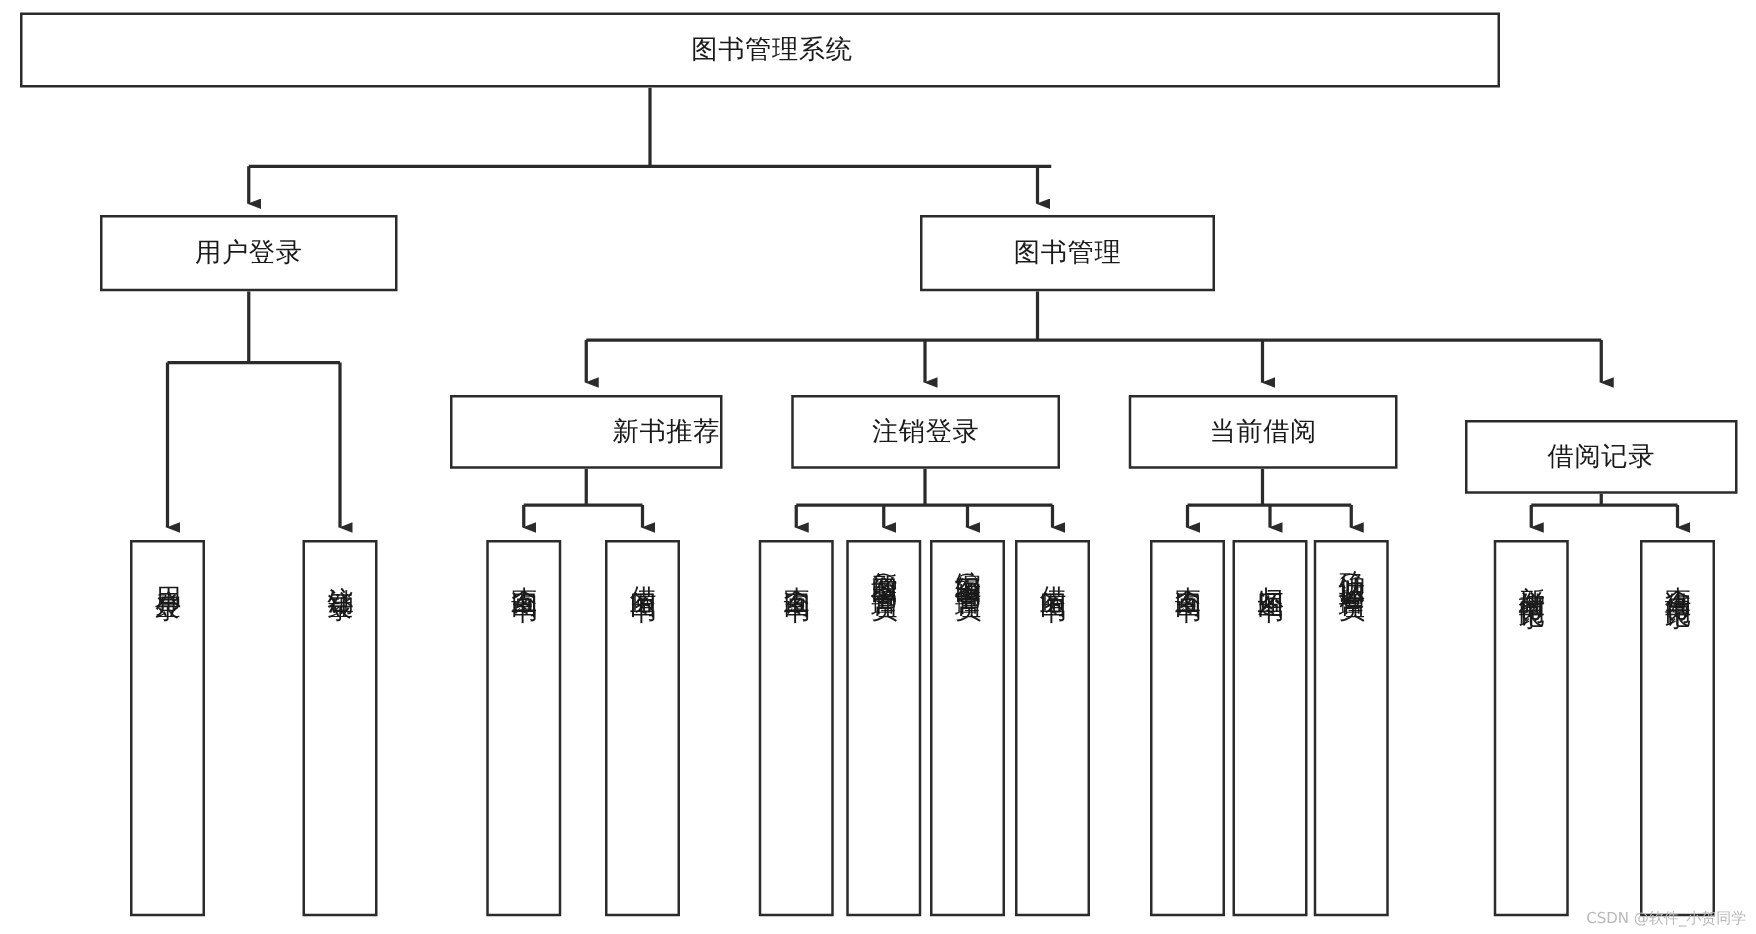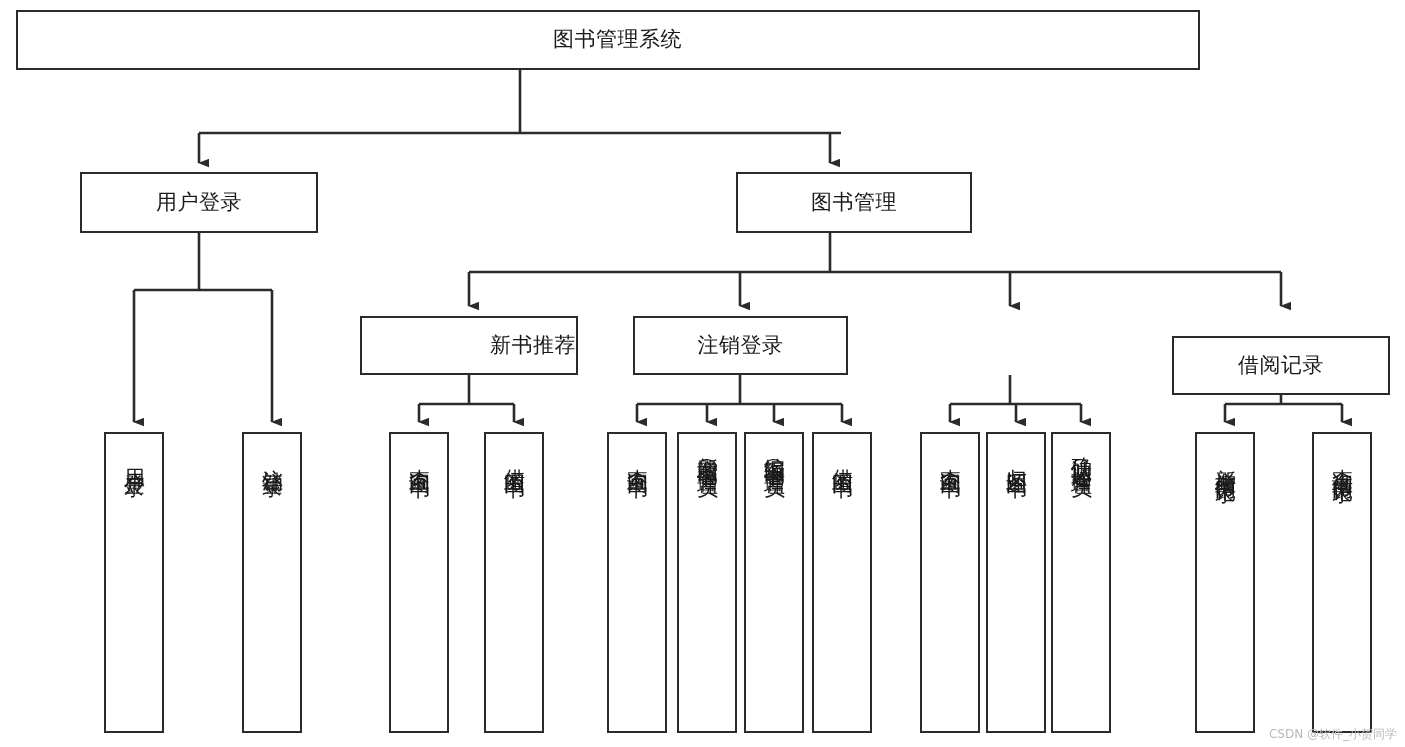--- a/index.html
+++ b/index.html
@@ -132,20 +132,23 @@
   <div class="node-box" style="left:736px; top:172px; width:236px; height:61px;">
     <span class="node-label">图书管理</span>
   </div>
 
   <div class="node-box" style="left:360px; top:316px; width:218px; height:59px;justify-content:flex-end;">
     <span class="node-label">新书推荐</span>
   </div>
   <div class="node-box" style="left:633px; top:316px; width:215px; height:59px;">
     <span class="node-label">注销登录</span>
   </div>
+  <div class="node-box" style="left:903px; top:316px; width:215px; height:59px;">
+    <span class="node-label">当前借阅</span>
+  </div>
   <div class="node-box" style="left:1172px; top:336px; width:218px; height:59px;">
     <span class="node-label">借阅记录</span>
   </div>
 
   <div class="node-box vertical" style="left:104px; top:432px; width:60px; height:301px;">
     <span class="node-label">用户登录</span>
   </div>
   <div class="node-box vertical" style="left:242px; top:432px; width:60px; height:301px;">
     <span class="node-label">注销登录</span>
   </div>

